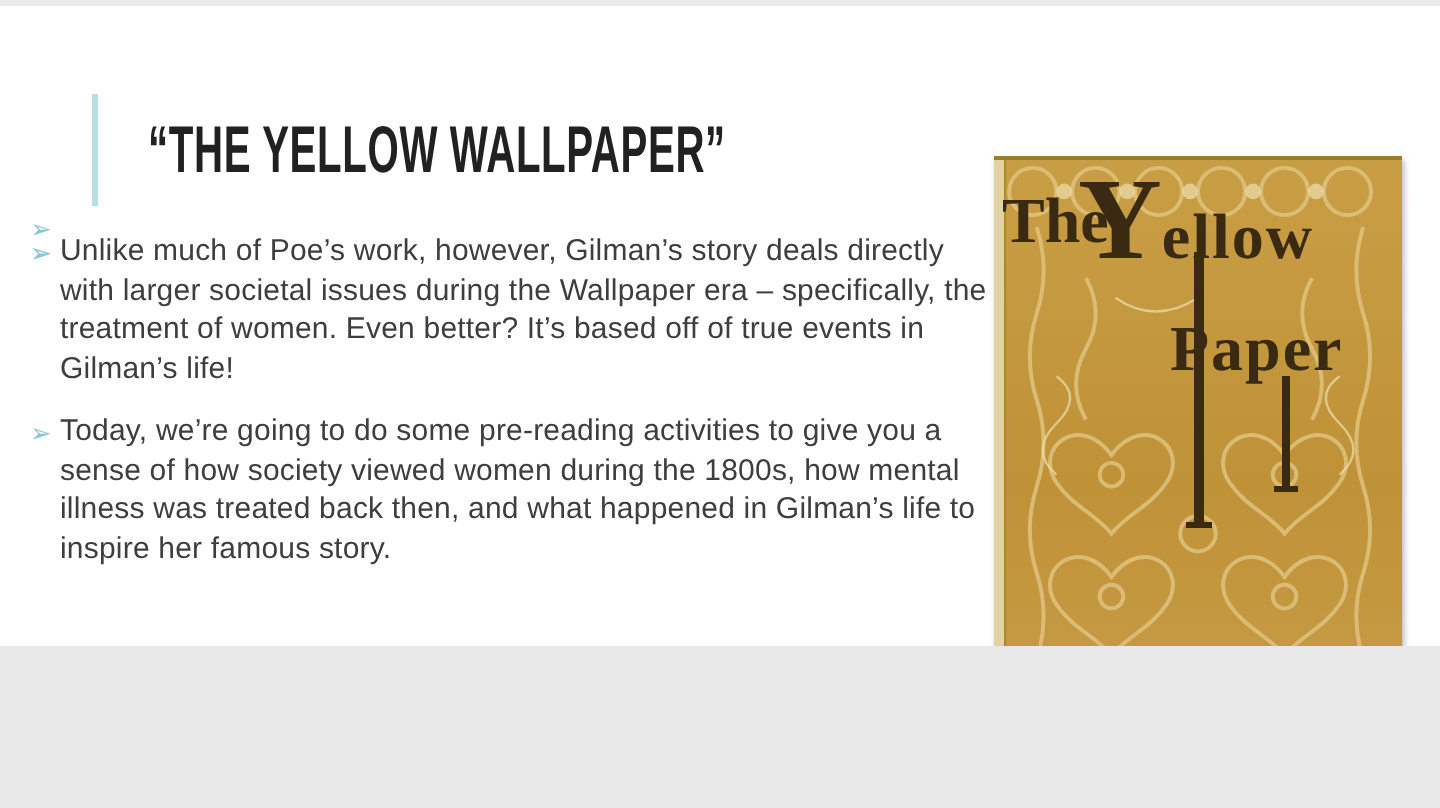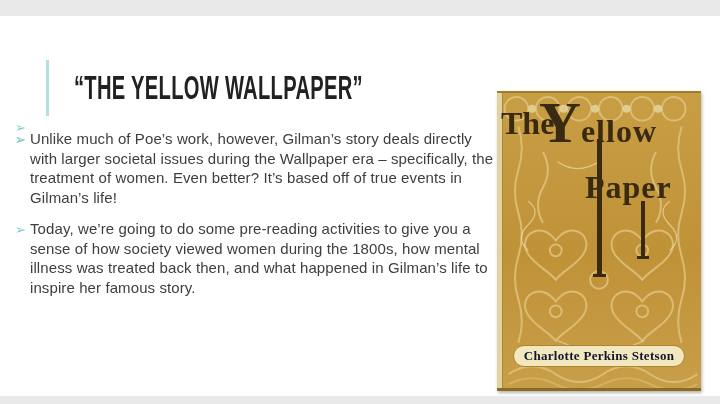--- a/index.html
+++ b/index.html
@@ -1,20 +1,20 @@
 <!DOCTYPE html>
 <html><head>
 <meta charset="utf-8">
 <style>
   * { margin:0; padding:0; box-sizing:border-box; }
   html,body { background:#e9e9e9; }
   .slide {
-    width:720px; height:380px; background:#ffffff; position:relative;
+    width:720px; height:320px; background:#ffffff; position:relative;
     overflow:hidden; font-family:"Liberation Sans", sans-serif;
-    margin:16px auto;
+    margin:3px auto;
   }
 
   
   .title-block { position:absolute; left:46px; top:44px; height:56px; display:flex; align-items:center; }
   .accent-bar { width:3px; height:56px; background:#b5dfe3; margin-right:25px; flex:0 0 auto; }
   .page-title {
     font-size:33px; font-weight:700; color:#212121; letter-spacing:0.5px;
     transform:scaleX(0.61); transform-origin:left center; white-space:nowrap;
     font-family:"Liberation Sans", sans-serif;
   }

